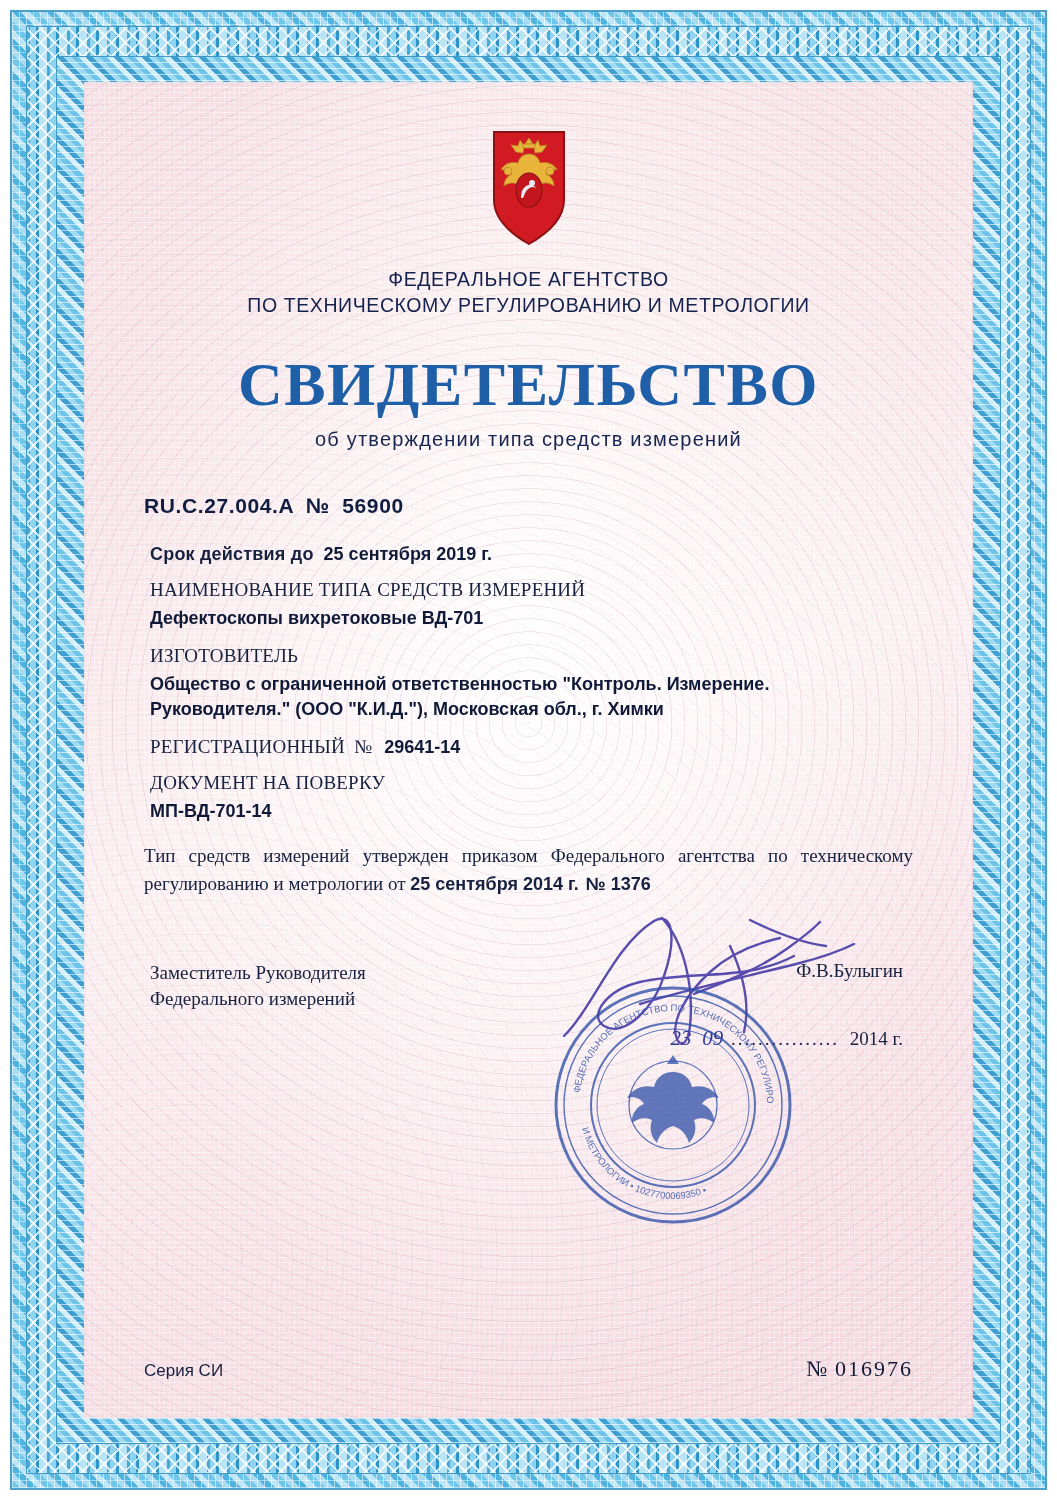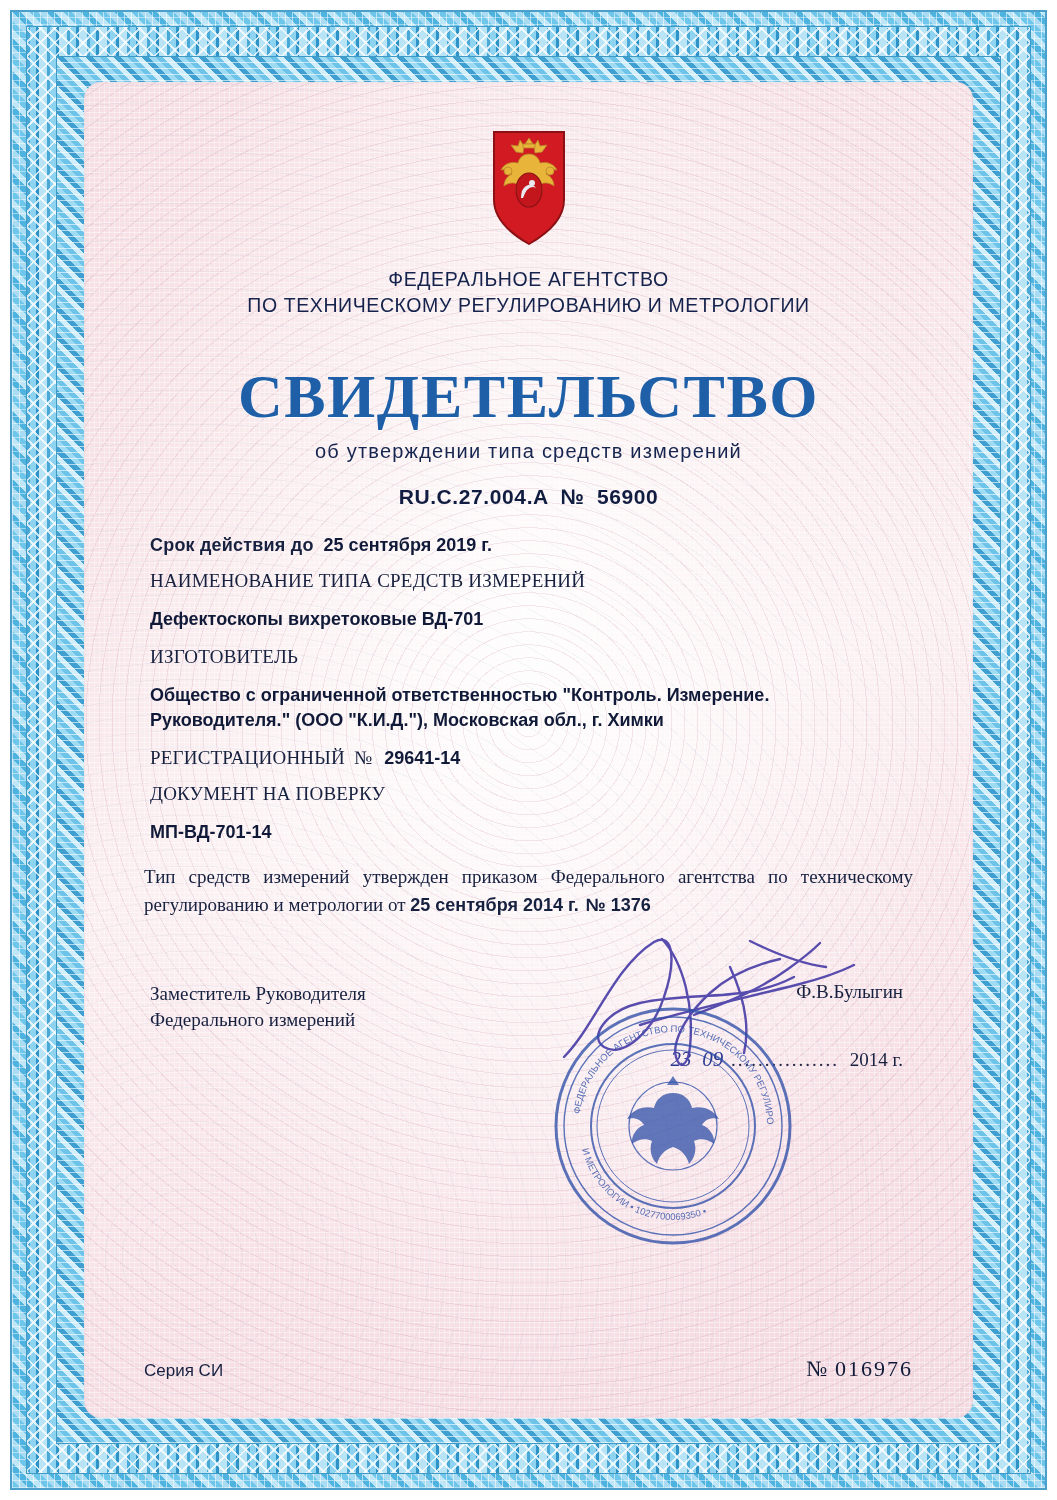--- a/index.html
+++ b/index.html
@@ -95,21 +95,20 @@
       radial-gradient(ellipse at 50% 42%, rgba(255,255,255,0.92) 0%, rgba(255,255,255,0.35) 42%, rgba(255,255,255,0) 68%),
       repeating-linear-gradient(0deg,
         rgba(255,255,255,0.45) 0px, rgba(255,255,255,0.45) 1px,
         rgba(0,0,0,0) 1px, rgba(0,0,0,0) 5px),
       repeating-linear-gradient(90deg,
         rgba(255,255,255,0.35) 0px, rgba(255,255,255,0.35) 1px,
         rgba(0,0,0,0) 1px, rgba(0,0,0,0) 5px),
       linear-gradient(160deg, #f6dfe4 0%, #f7e3e6 25%, #fbeff1 50%, #f6dfe5 78%, #f3d9e0 100%);
     box-shadow: inset 0 0 2px rgba(120,80,110,0.25);
     overflow: hidden;
-    border-radius: 17px;
   }
 
   .guilloche {
     position: absolute;
     left: 0; top: 0; right: 0; bottom: 0;
     opacity: 0.30;
     background:
       repeating-radial-gradient(circle at 50% 48%,
         rgba(190,120,150,0.55) 0px, rgba(190,120,150,0.55) 1px,
         rgba(255,255,255,0) 1px, rgba(255,255,255,0) 13px),
@@ -144,40 +143,39 @@
     font-family: "Liberation Sans", sans-serif;
     font-size: 19.5px;
     letter-spacing: 0.6px;
     color: #14224c;
     line-height: 1.35;
   }
 
   
   .main-title {
     text-align: center;
-    margin-top: 42px;
+    margin-top: 30px;
     font-family: "Liberation Serif", serif;
     font-weight: bold;
     font-size: 62px;
     letter-spacing: 1.5px;
     color: #1e5fa8;
     text-shadow: 0.5px 0.5px 0 rgba(255,255,255,0.7);
   }
   .subtitle {
     text-align: center;
     margin-top: 8px;
     font-family: "Liberation Sans", sans-serif;
     font-size: 20px;
     letter-spacing: 1.2px;
     color: #16254f;
   }
 
   .doc-number {
-    text-align: center;
-    margin-top: 22px;
+    margin-top: 43px;
     font-family: "Liberation Sans", sans-serif;
     font-weight: bold;
     font-size: 21px;
     letter-spacing: 0.6px;
     color: #101c40;
   }
   .doc-number .num-sep { padding: 0 6px; }
 
   
   .fields {
@@ -196,21 +194,21 @@
     font-family: "Liberation Sans", sans-serif;
     font-weight: bold;
     font-size: 18px;
   }
   .field-value {
     font-family: "Liberation Sans", sans-serif;
     font-weight: bold;
     font-size: 18px;
     color: #101a38;
     line-height: 1.4;
-    margin-top: 15px;
+    margin-top: 5px;
   }
   .inline-value {
     font-family: "Liberation Sans", sans-serif;
     font-weight: bold;
     font-size: 18px;
     color: #101a38;
   }
 
   .para {
     margin-top: 18px;

